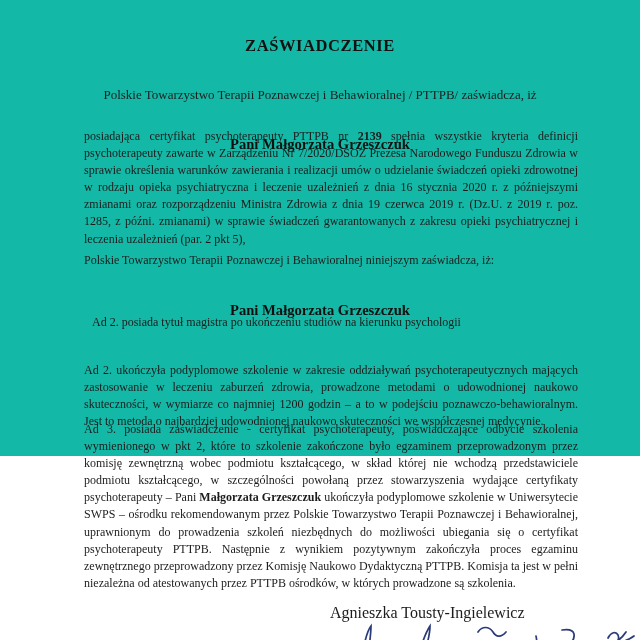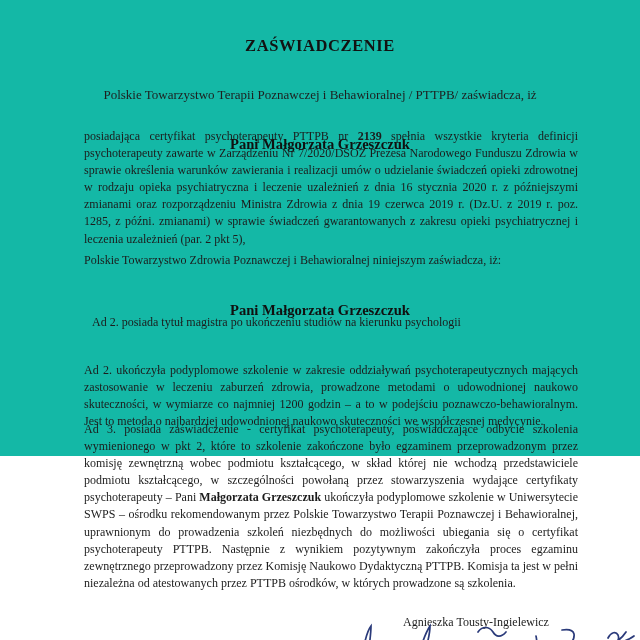--- a/index.html
+++ b/index.html
@@ -75,24 +75,24 @@
   .no-justify { text-align: left; }
 
   .signature-zone {
     position: absolute;
     left: 330px;
     top: 604px;
     width: 300px;
     height: 36px;
   }
   .signature-name {
-    font-size: 12px;
-    text-align: center;
+    font-size: 16px;
+    text-align: left;
     color: #1c1c1c;
-    margin: 11px;
+    margin: 0;
     width: 270px;
   }
   .signature-ink {
     position: absolute;
     left: 10px;
     top: 16px;
     width: 300px;
     height: 30px;
     overflow: hidden;
     pointer-events: none;
@@ -107,21 +107,21 @@
 
   <p class="subtitle">Polskie Towarzystwo Terapii Poznawczej i Behawioralnej / PTTPB/ zaświadcza, iż</p>
 
   <p class="name-heading name-heading-1">Pani Małgorzata Grzeszczuk</p>
 
   <div class="body-block p-main">
     <p class="para"><span>posiadająca certyfikat psychoterapeuty PTTPB nr </span><span class="bold">2139</span><span> spełnia wszystkie kryteria definicji psychoterapeuty zawarte w Zarządzeniu Nr 7/2020/DSOZ Prezesa Narodowego Funduszu Zdrowia w sprawie określenia warunków zawierania i realizacji umów o udzielanie świadczeń opieki zdrowotnej w rodzaju opieka psychiatryczna i leczenie uzależnień z dnia 16 stycznia 2020 r. z późniejszymi zmianami oraz rozporządzeniu Ministra Zdrowia z dnia 19 czerwca 2019 r. (Dz.U. z 2019 r. poz. 1285, z późni. zmianami) w sprawie świadczeń gwarantowanych z zakresu opieki psychiatrycznej i leczenia uzależnień (par. 2 pkt 5),</span></p>
   </div>
 
   <div class="body-block p-declare">
-    <p class="para no-justify">Polskie Towarzystwo Zdrowia Poznawczej i Behawioralnej niniejszym zaświadcza, iż:</p>
+    <p class="para no-justify">Polskie Towarzystwo Terapii Poznawczej i Behawioralnej niniejszym zaświadcza, iż:</p>
   </div>
 
   <p class="name-heading name-heading-2" style="position:absolute; top:272px; left:0; right:0;">Pani Małgorzata Grzeszczuk</p>
 
   <div class="body-block p-ad1">
     <p class="para no-justify">Ad 2. posiada tytuł magistra po ukończeniu studiów na kierunku psychologii</p>
   </div>
 
   <div class="body-block p-ad2">
     <p class="para">Ad 2. ukończyła podyplomowe szkolenie w zakresie oddziaływań psychoterapeutycznych mających zastosowanie w leczeniu zaburzeń zdrowia, prowadzone metodami o udowodnionej naukowo skuteczności, w wymiarze co najmniej 1200 godzin – a to w podejściu poznawczo-behawioralnym. Jest to metoda o najbardziej udowodnionej naukowo skuteczności we współczesnej medycynie.</p>

